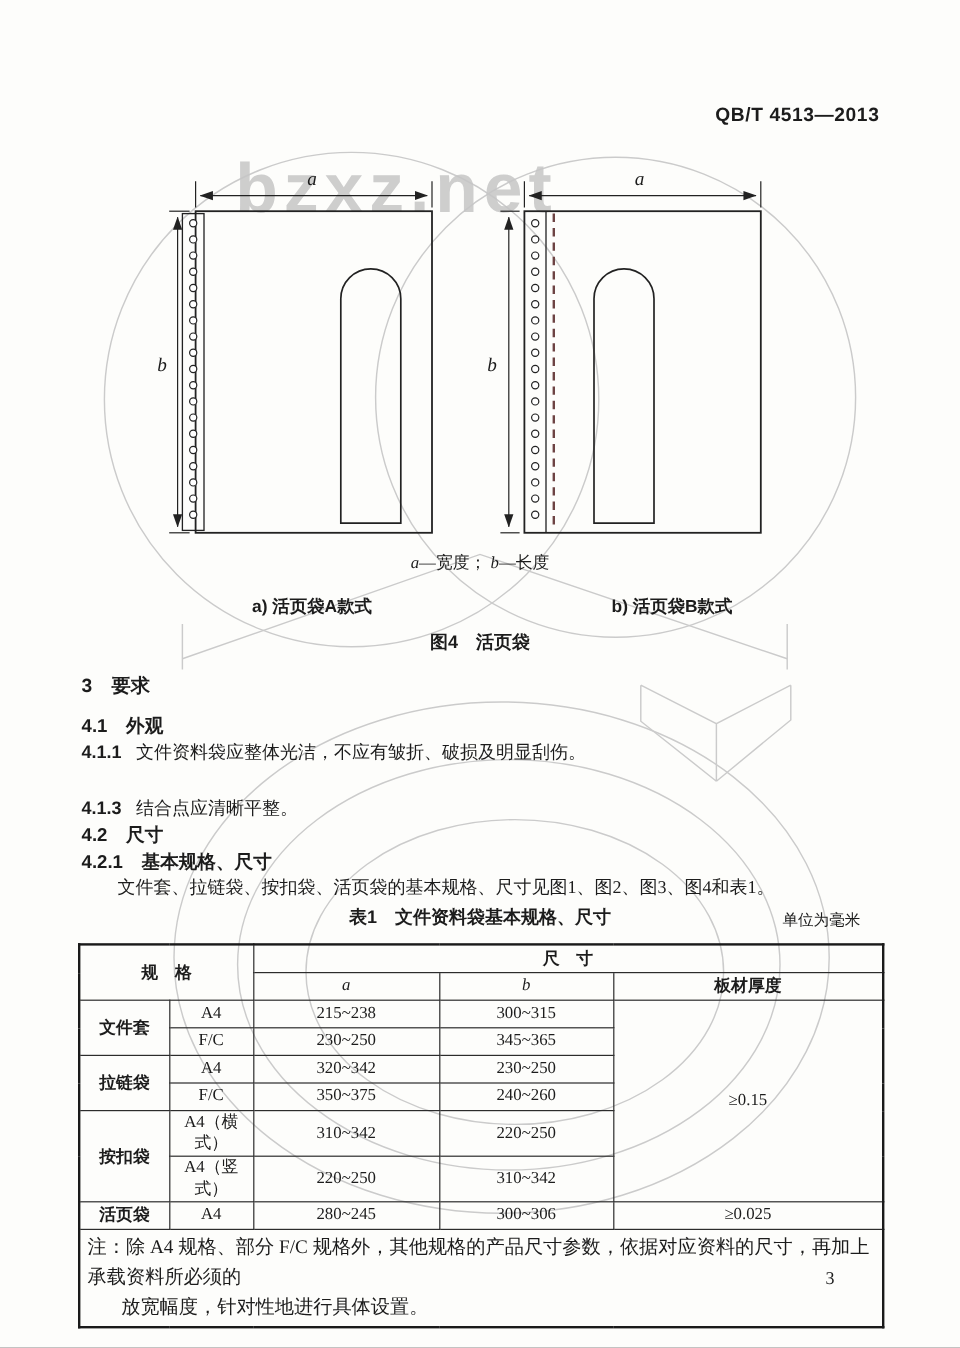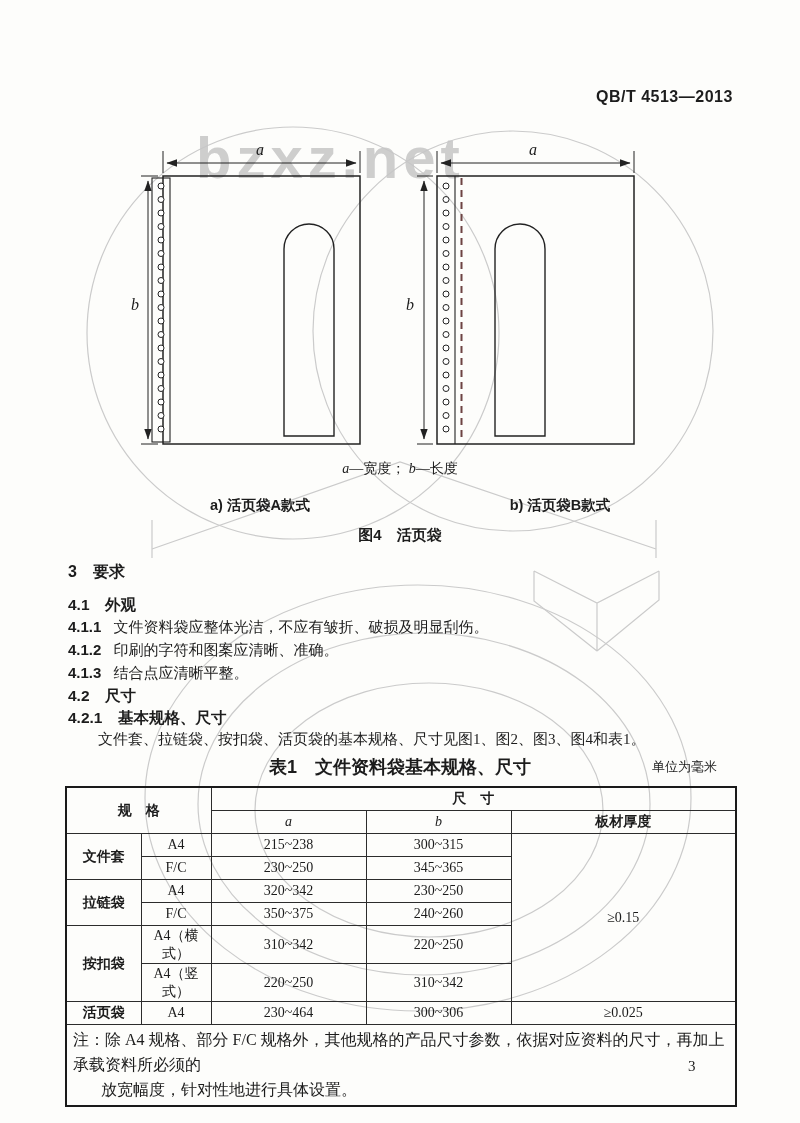--- a/index.html
+++ b/index.html
@@ -26,21 +26,21 @@
   .clause{font-size:15px;z-index:3;}
   .cnum{font-family:"Liberation Sans",sans-serif;font-weight:bold;margin-right:12px;}
   .sec4{top:562px;left:68px;font-size:16px;}
   .sec41{top:595px;left:68px;}
   .c411{top:618px;left:68px;}
   .c412{top:641px;left:68px;}
   .c413{top:664px;left:68px;}
   .sec42{top:686px;left:68px;}
   .sec421{top:708px;left:68px;text-align:center;}
   .intro{top:730px;left:98px;font-size:15px;z-index:3;}
-  .tbl-title{top:755px;left:65px;width:670px;text-align:center;font-family:"Liberation Sans",sans-serif;font-weight:bold;font-size:18px;z-index:3;}
+  .tbl-title{top:755px;left:65px;width:670px;text-align:center;font-family:"Liberation Sans",sans-serif;font-weight:bold;font-size:15px;z-index:3;}
   .unit-note{top:758px;left:652px;font-size:13px;z-index:3;}
   table.spec-table{
     position:absolute;top:786px;left:65px;width:670px;z-index:2;
     border-collapse:collapse;table-layout:fixed;font-size:14px;background:transparent;
     border:2px solid #1a1a1a;
   }
   .spec-table td{border:1px solid #2c2c2c;text-align:center;padding:1px 3px;height:20px;line-height:1.25;}
   .spec-table td.hd{font-family:"Liberation Sans",sans-serif;font-weight:bold;}
   .spec-table td.it{font-style:italic;font-family:"Liberation Serif",serif;}
   .spec-table td.cat{font-family:"Liberation Sans",sans-serif;font-weight:bold;}
@@ -164,23 +164,20 @@
   <div class="abs variant variant-b">b) 活页袋B款式</div>
   <div class="abs variant variant-a">a) 活页袋A款式</div>
   <div class="abs fig-title">图4　活页袋</div>
 
   <div class="abs h-sec sec4">3　要求</div>
   <div class="abs h-sec sec41">4.1　外观</div>
 
   <div class="abs clause c411">
     <span class="cnum">4.1.1</span><span>文件资料袋应整体光洁，不应有皱折、破损及明显刮伤。</span>
   </div>
-  <div class="abs clause c412">
-    <span class="cnum">4.1.2</span><span>印刷的字符和图案应清晰、准确。</span>
-  </div>
   <div class="abs clause c413">
     <span class="cnum">4.1.3</span><span>结合点应清晰平整。</span>
   </div>
 
   <div class="abs h-sec sec42">4.2　尺寸</div>
   <div class="abs h-sec sec421">4.2.1　基本规格、尺寸</div>
   <div class="abs intro">文件套、拉链袋、按扣袋、活页袋的基本规格、尺寸见图1、图2、图3、图4和表1。</div>
 
   <div class="abs tbl-title">表1　文件资料袋基本规格、尺寸</div>
   <div class="abs unit-note">单位为毫米</div>
@@ -233,21 +230,21 @@
         <td>220~250</td>
       </tr>
       <tr>
         <td>A4（竖式）</td>
         <td>220~250</td>
         <td>310~342</td>
       </tr>
       <tr>
         <td class="cat">活页袋</td>
         <td>A4</td>
-        <td>230~464</td>
+        <td>280~245</td>
         <td>300~306</td>
         <td>≥0.025</td>
       </tr>
       <tr>
         <td class="note-cell" colspan="5">
           <span>注：除 A4 规格、部分 F/C 规格外，其他规格的产品尺寸参数，依据对应资料的尺寸，再加上承载资料所必须的</span><br>
           <span class="note2">放宽幅度，针对性地进行具体设置。</span>
         </td>
       </tr>
     </tbody>

